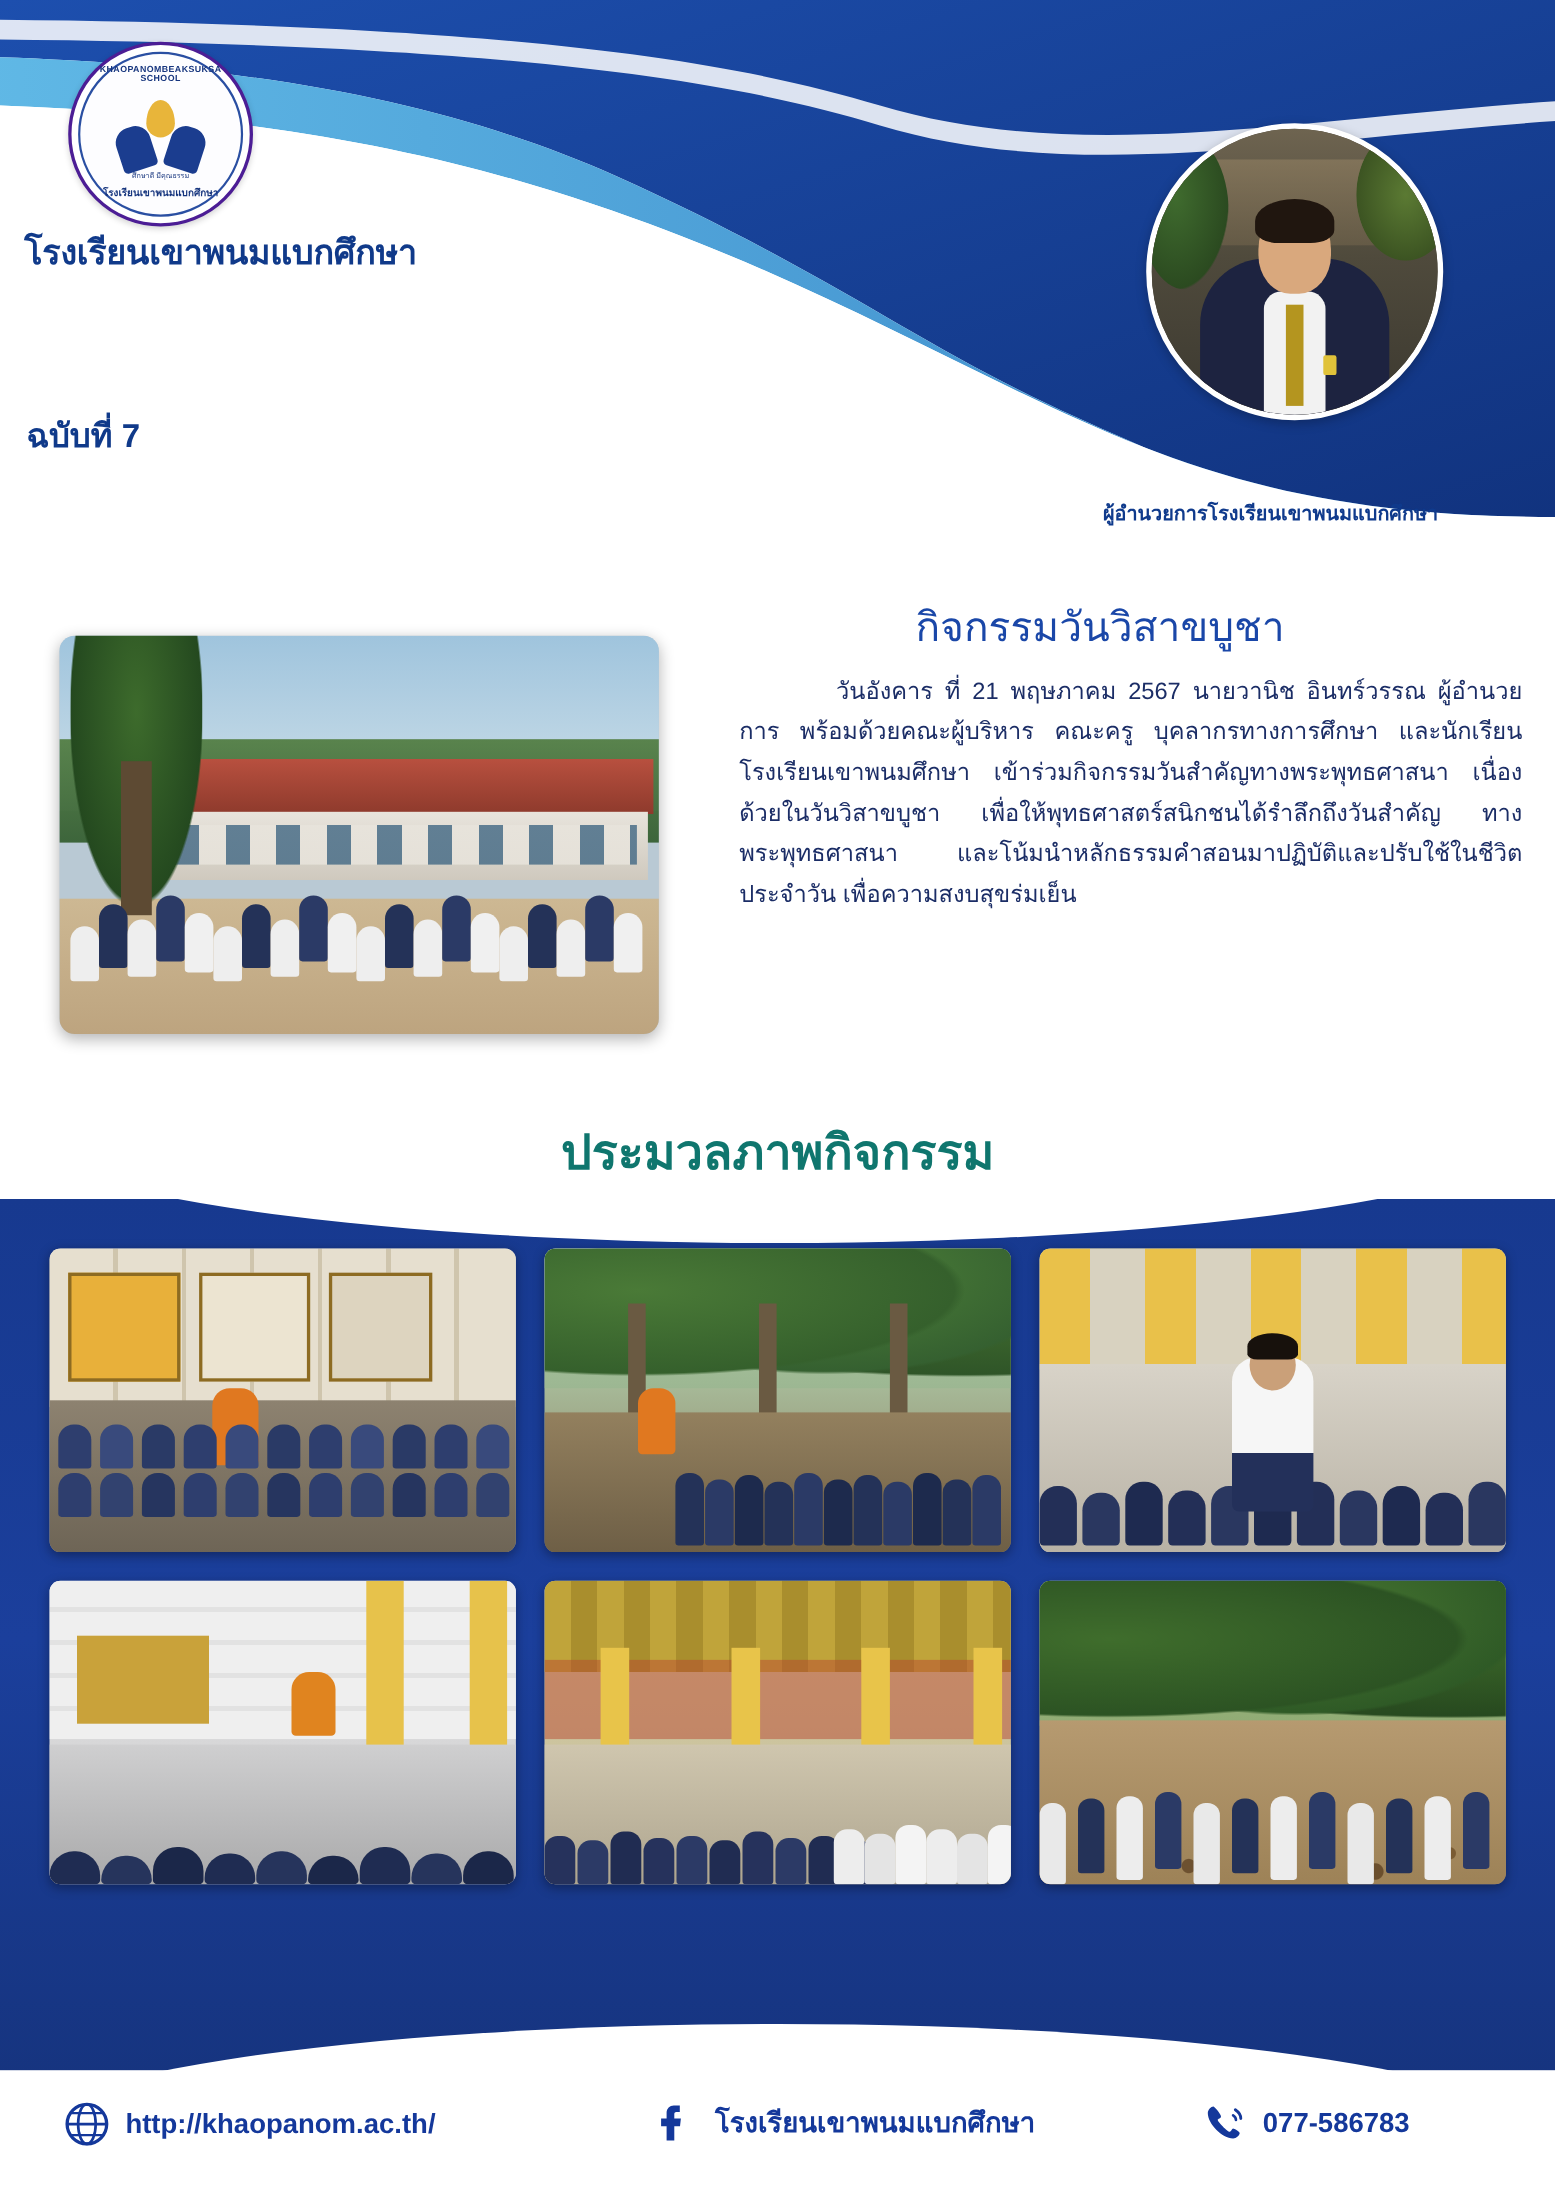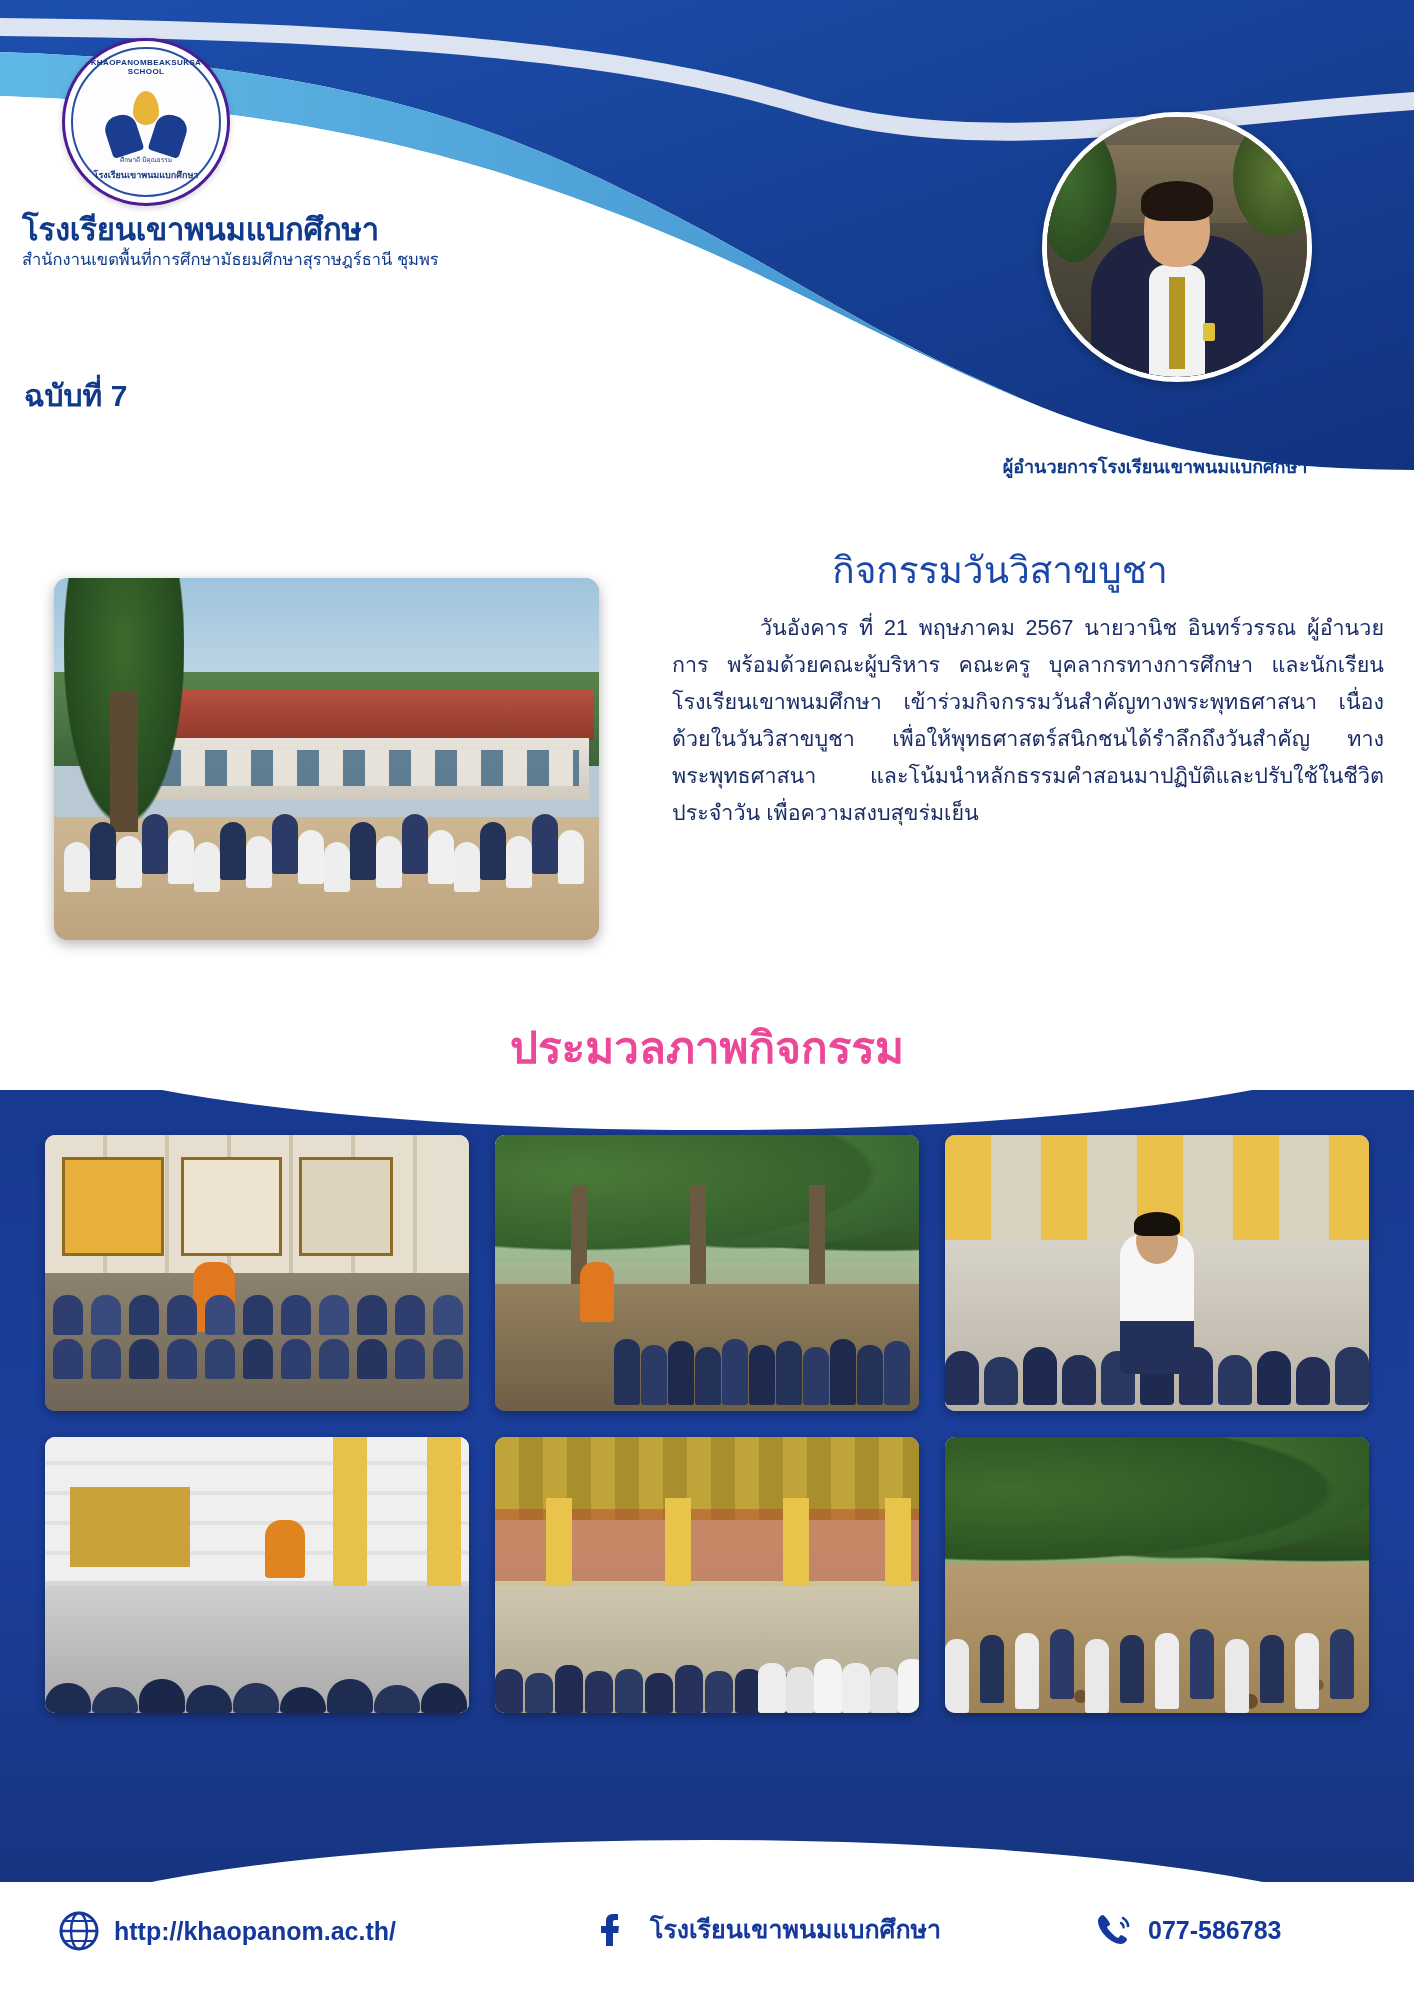--- a/index.html
+++ b/index.html
@@ -320,21 +320,21 @@
 
   
   .gallery-title {
     position: absolute;
     top: 1012px;
     left: 0;
     width: 1414px;
     text-align: center;
     font-size: 44px;
     font-weight: bold;
-    color: #ec4899;
+    color: #0f766e;
   }
 
   
   .gallery-panel {
     position: absolute;
     top: 1090px;
     left: 0;
     width: 1414px;
     height: 800px;
     background: linear-gradient(180deg,#17398f 0%,#1b3f9c 50%,#16347f 100%);
@@ -510,21 +510,20 @@
         <div class="hand-l"></div>
         <div class="hand-r"></div>
       </div>
       <div class="logo-motto">ศึกษาดี มีคุณธรรม</div>
       <div class="logo-ring-text-b">โรงเรียนเขาพนมแบกศึกษา</div>
     </div>
   </div>
 
   <div class="school-block">
     <div class="school-name">โรงเรียนเขาพนมแบกศึกษา</div>
-    <div class="school-sub2">สำนักงานเขตพื้นที่การศึกษามัธยมศึกษาสุราษฎร์ธานี ชุมพร</div>
   </div>
 
   <div class="issue-no">ฉบับที่ 7</div>
 
 
   <div class="director-photo">
     <div class="dp-bg"></div>
     <div class="dp-wall"></div>
     <div class="dp-plant-l"></div>
     <div class="dp-plant-r"></div>

